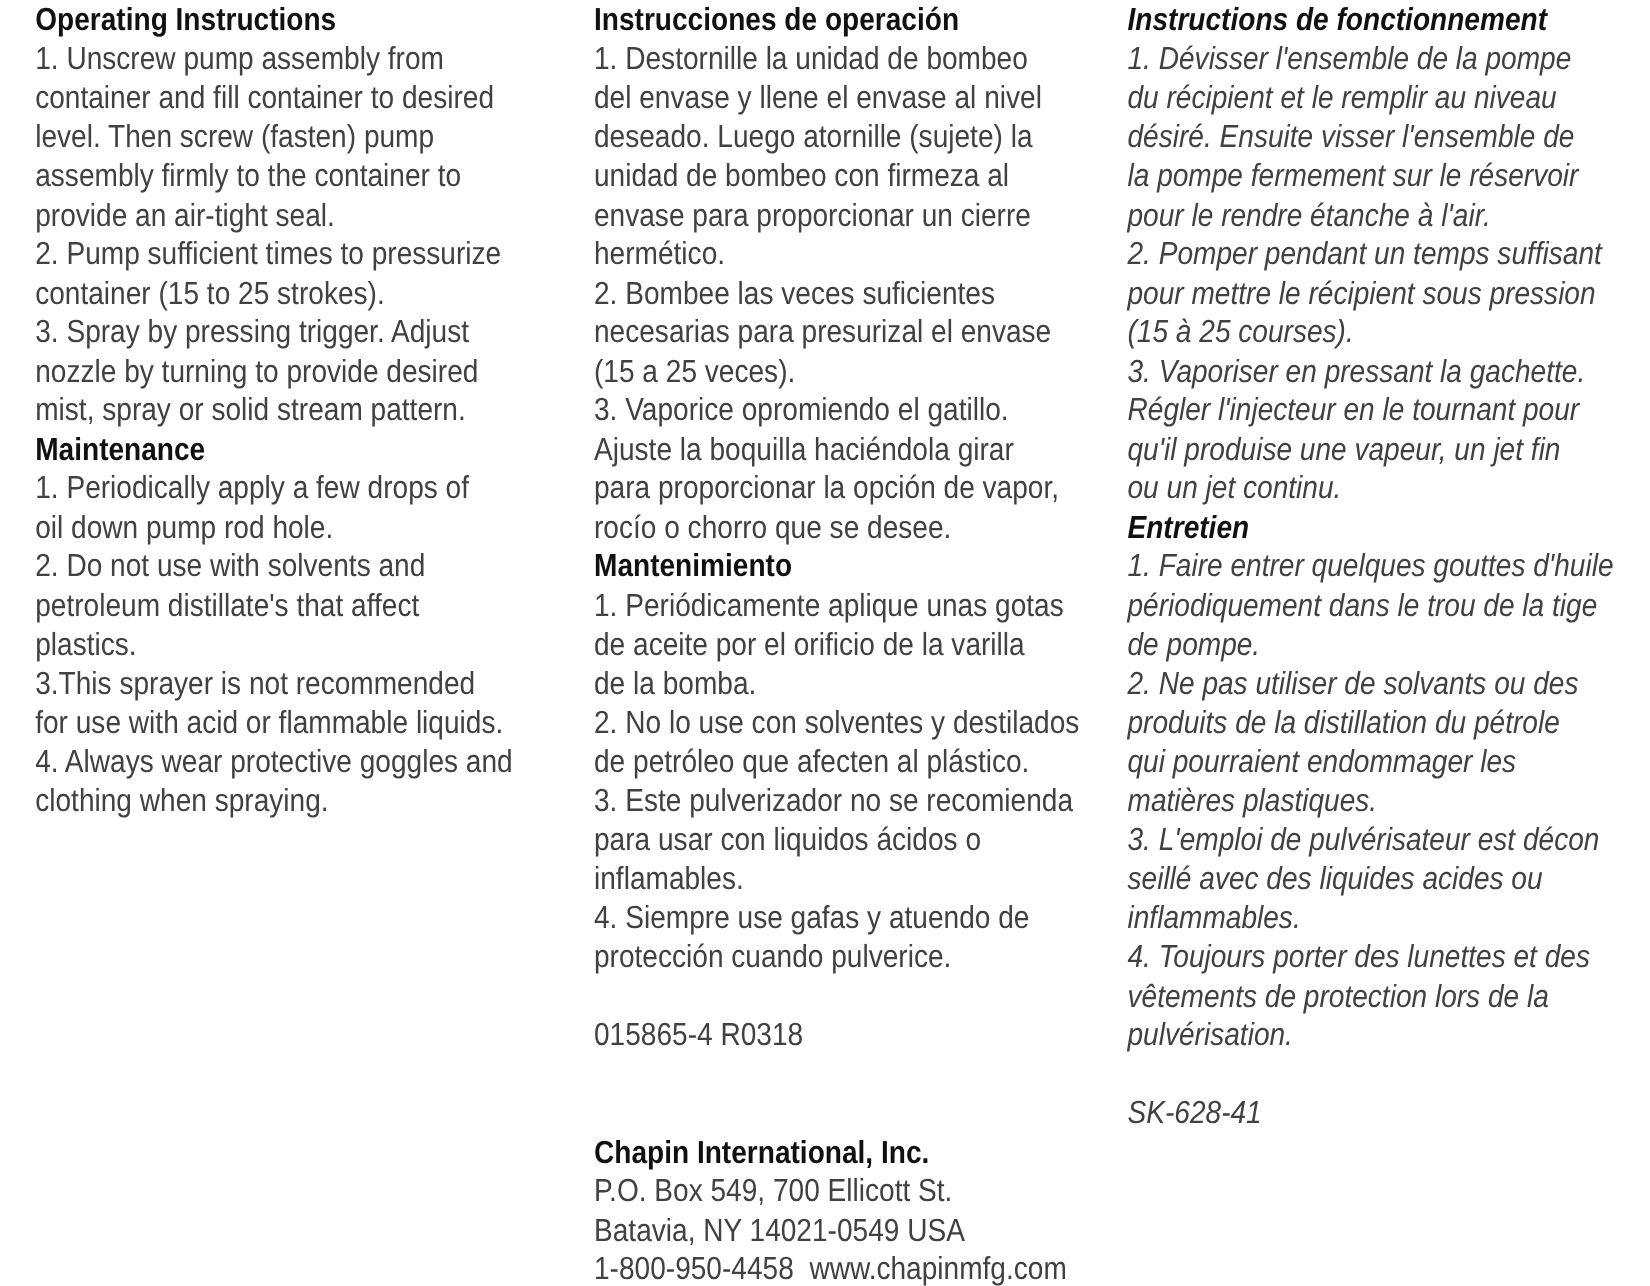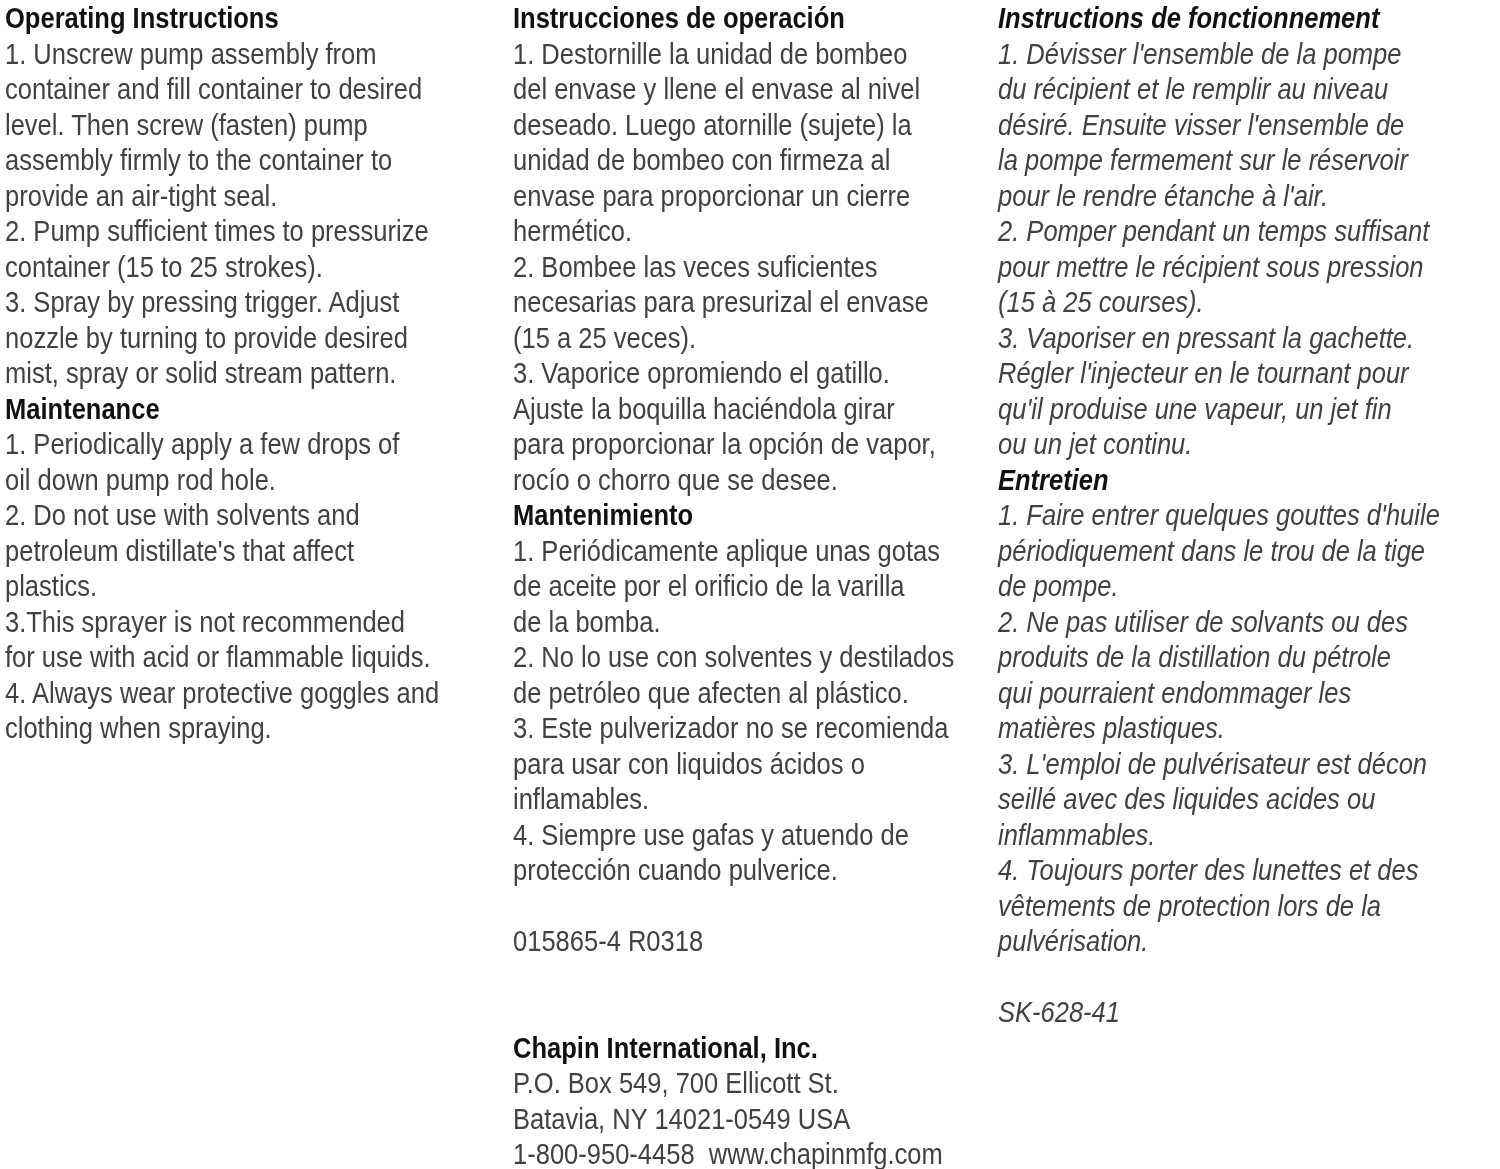--- a/index.html
+++ b/index.html
@@ -11,20 +11,21 @@
     width: 1500px;
     height: 1169px;
     overflow: hidden;
   }
   .sheet {
     position: relative;
     width: 1256px;
     height: 1169px;
     background: #ffffff;
     font-family: "Liberation Sans", sans-serif;
+    margin-left: 27px;
   }
   .col {
     position: absolute;
     top: 1px;
   }
   .col-english { left: 5px;    width: 500px; }
   .col-spanish { left: 513px;  width: 500px; }
   .col-french  { left: 998px; width: 478px; font-style: italic; }
   .line {
     font-size: 29px;

